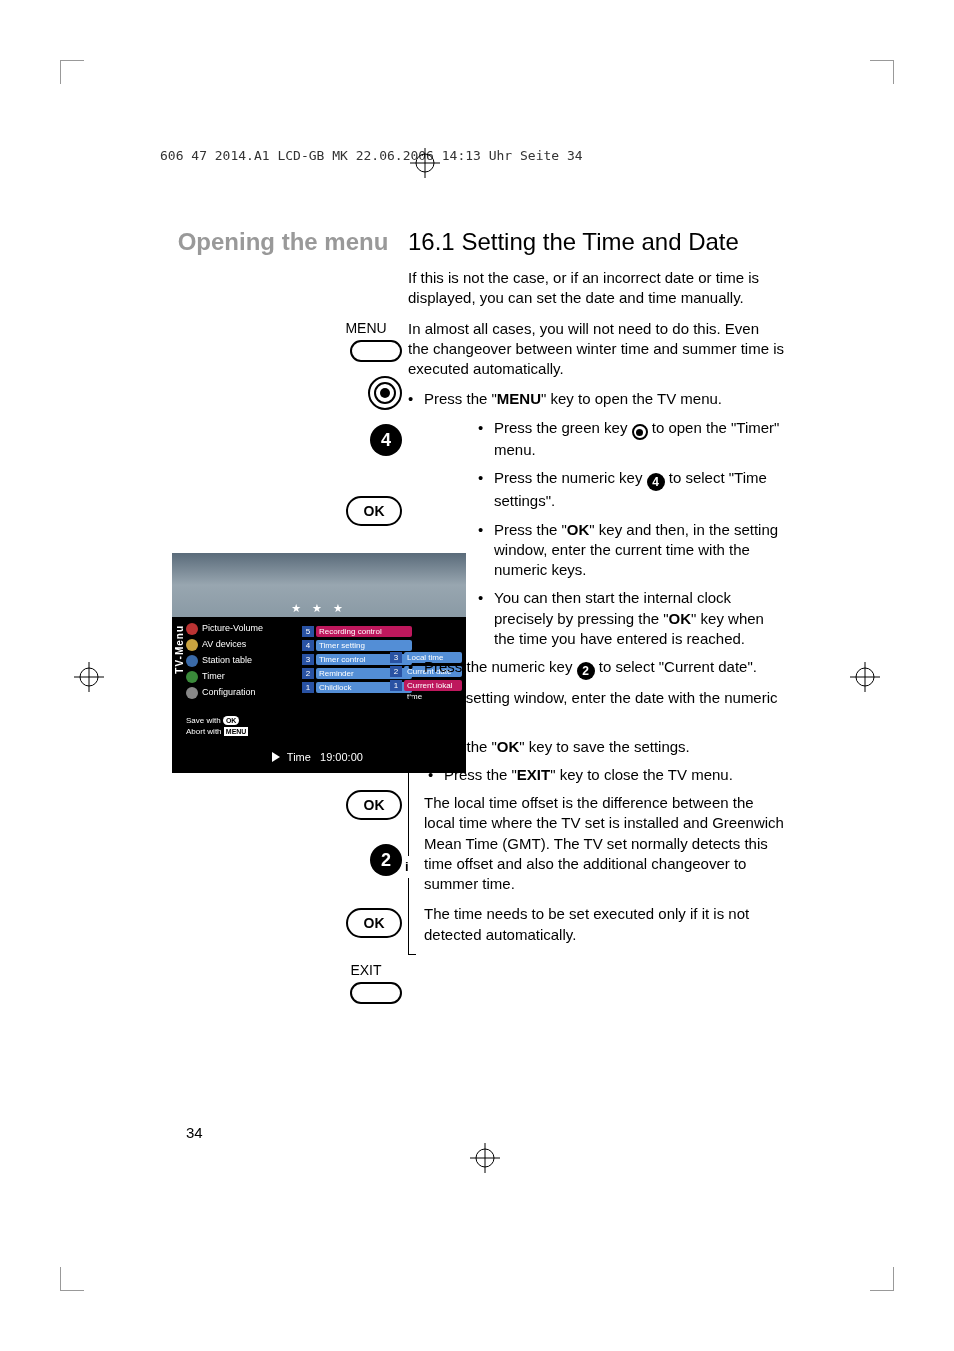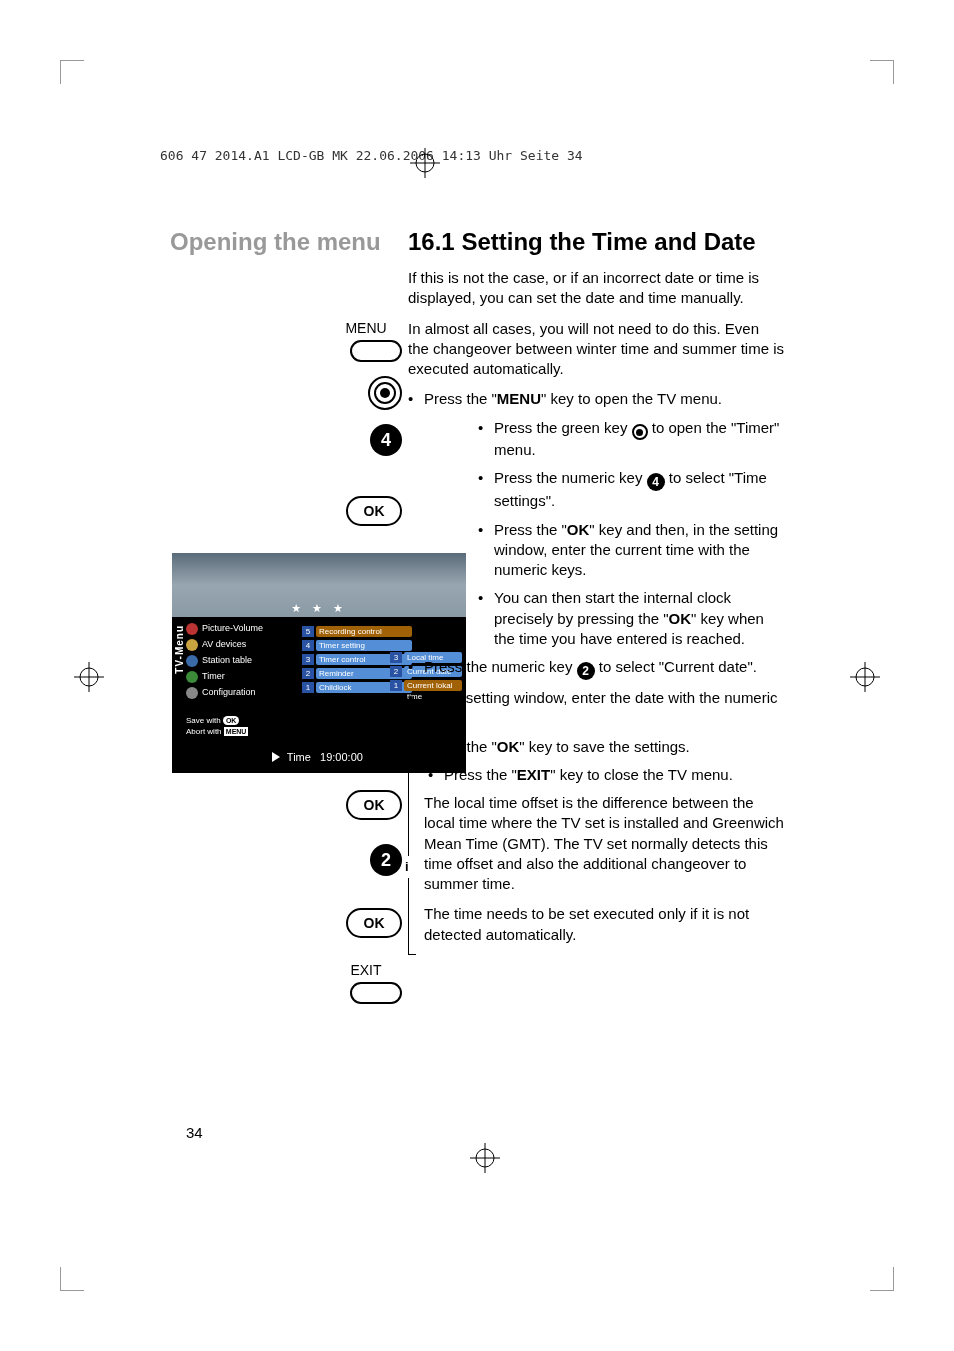--- a/index.html
+++ b/index.html
@@ -63,26 +63,26 @@
     left: 170px;
     right: 170px;
     display: flex;
     align-items: baseline;
   }
   .open-menu {
     font-size: 24px;
     font-weight: bold;
     color: #999;
     flex: 0 0 238px;
-    text-align: left;
+    text-align: center;
     padding-right: 12px;
   }
   .section-title {
     font-size: 24px;
-    font-weight: bold;
+    font-weight: normal;
     color: #000;
   }
 
   .right-col {
     position: absolute;
     top: 268px;
     left: 408px;
     right: 170px;
     font-size: 15px;
     line-height: 1.35;
@@ -159,21 +159,21 @@
   .osd .stars { text-align:center; font-size:11px; color:#fff; letter-spacing:4px; position:absolute; bottom:2px; width:100%; }
   .mrow { display:flex; align-items:flex-start; height:15px; margin-bottom:1px; }
   .mrow .ico { width:12px; height:12px; border-radius:50%; background:#888; margin-right:4px; }
   .mrow .ico.g { background:#3a8a3a; }
   .mrow .ico.r { background:#b33; }
   .mrow .ico.y { background:#c9a340; }
   .mrow .ico.b { background:#3a6aa8; }
   .mitem { display:flex; align-items:center; height:13px; margin-bottom:1px; }
   .mitem .num { width:12px; height:11px; background:#2952a3; color:#fff; font-size:8px; text-align:center; margin-right:2px; line-height:11px; }
   .mitem .lbl { flex:1; background:#538ed6; color:#fff; font-size:8px; padding:0 3px; line-height:11px; height:11px; border-radius:2px; }
-  .mitem .lbl.lime { background:#a16207; color:#fff; }
+  .mitem .lbl.lime { background:#be185d; color:#fff; }
   .osd .vertlabel {
     position:absolute; left:2px; top:72px; writing-mode: vertical-rl; transform: rotate(180deg);
     font-size:10px; font-weight:bold; letter-spacing:1px;
   }
   .osd .left-col-menu { position:absolute; left:14px; top:70px; width:98px; }
   .osd .mid-col-menu { position:absolute; left:130px; top:72px; width:110px; }
   .osd .right-col-menu { position:absolute; left:218px; top:98px; width:72px; }
   .osd .save-text { position:absolute; left:14px; bottom:36px; font-size:8px; line-height:1.3; }
   .osd .time-footer { position:absolute; bottom:10px; left:100px; font-size:11px; }
   .osd .time-footer .tri { display:inline-block; width:0; height:0; border-top:5px solid transparent; border-bottom:5px solid transparent; border-left:8px solid #fff; margin-right:4px; vertical-align:-1px; }

